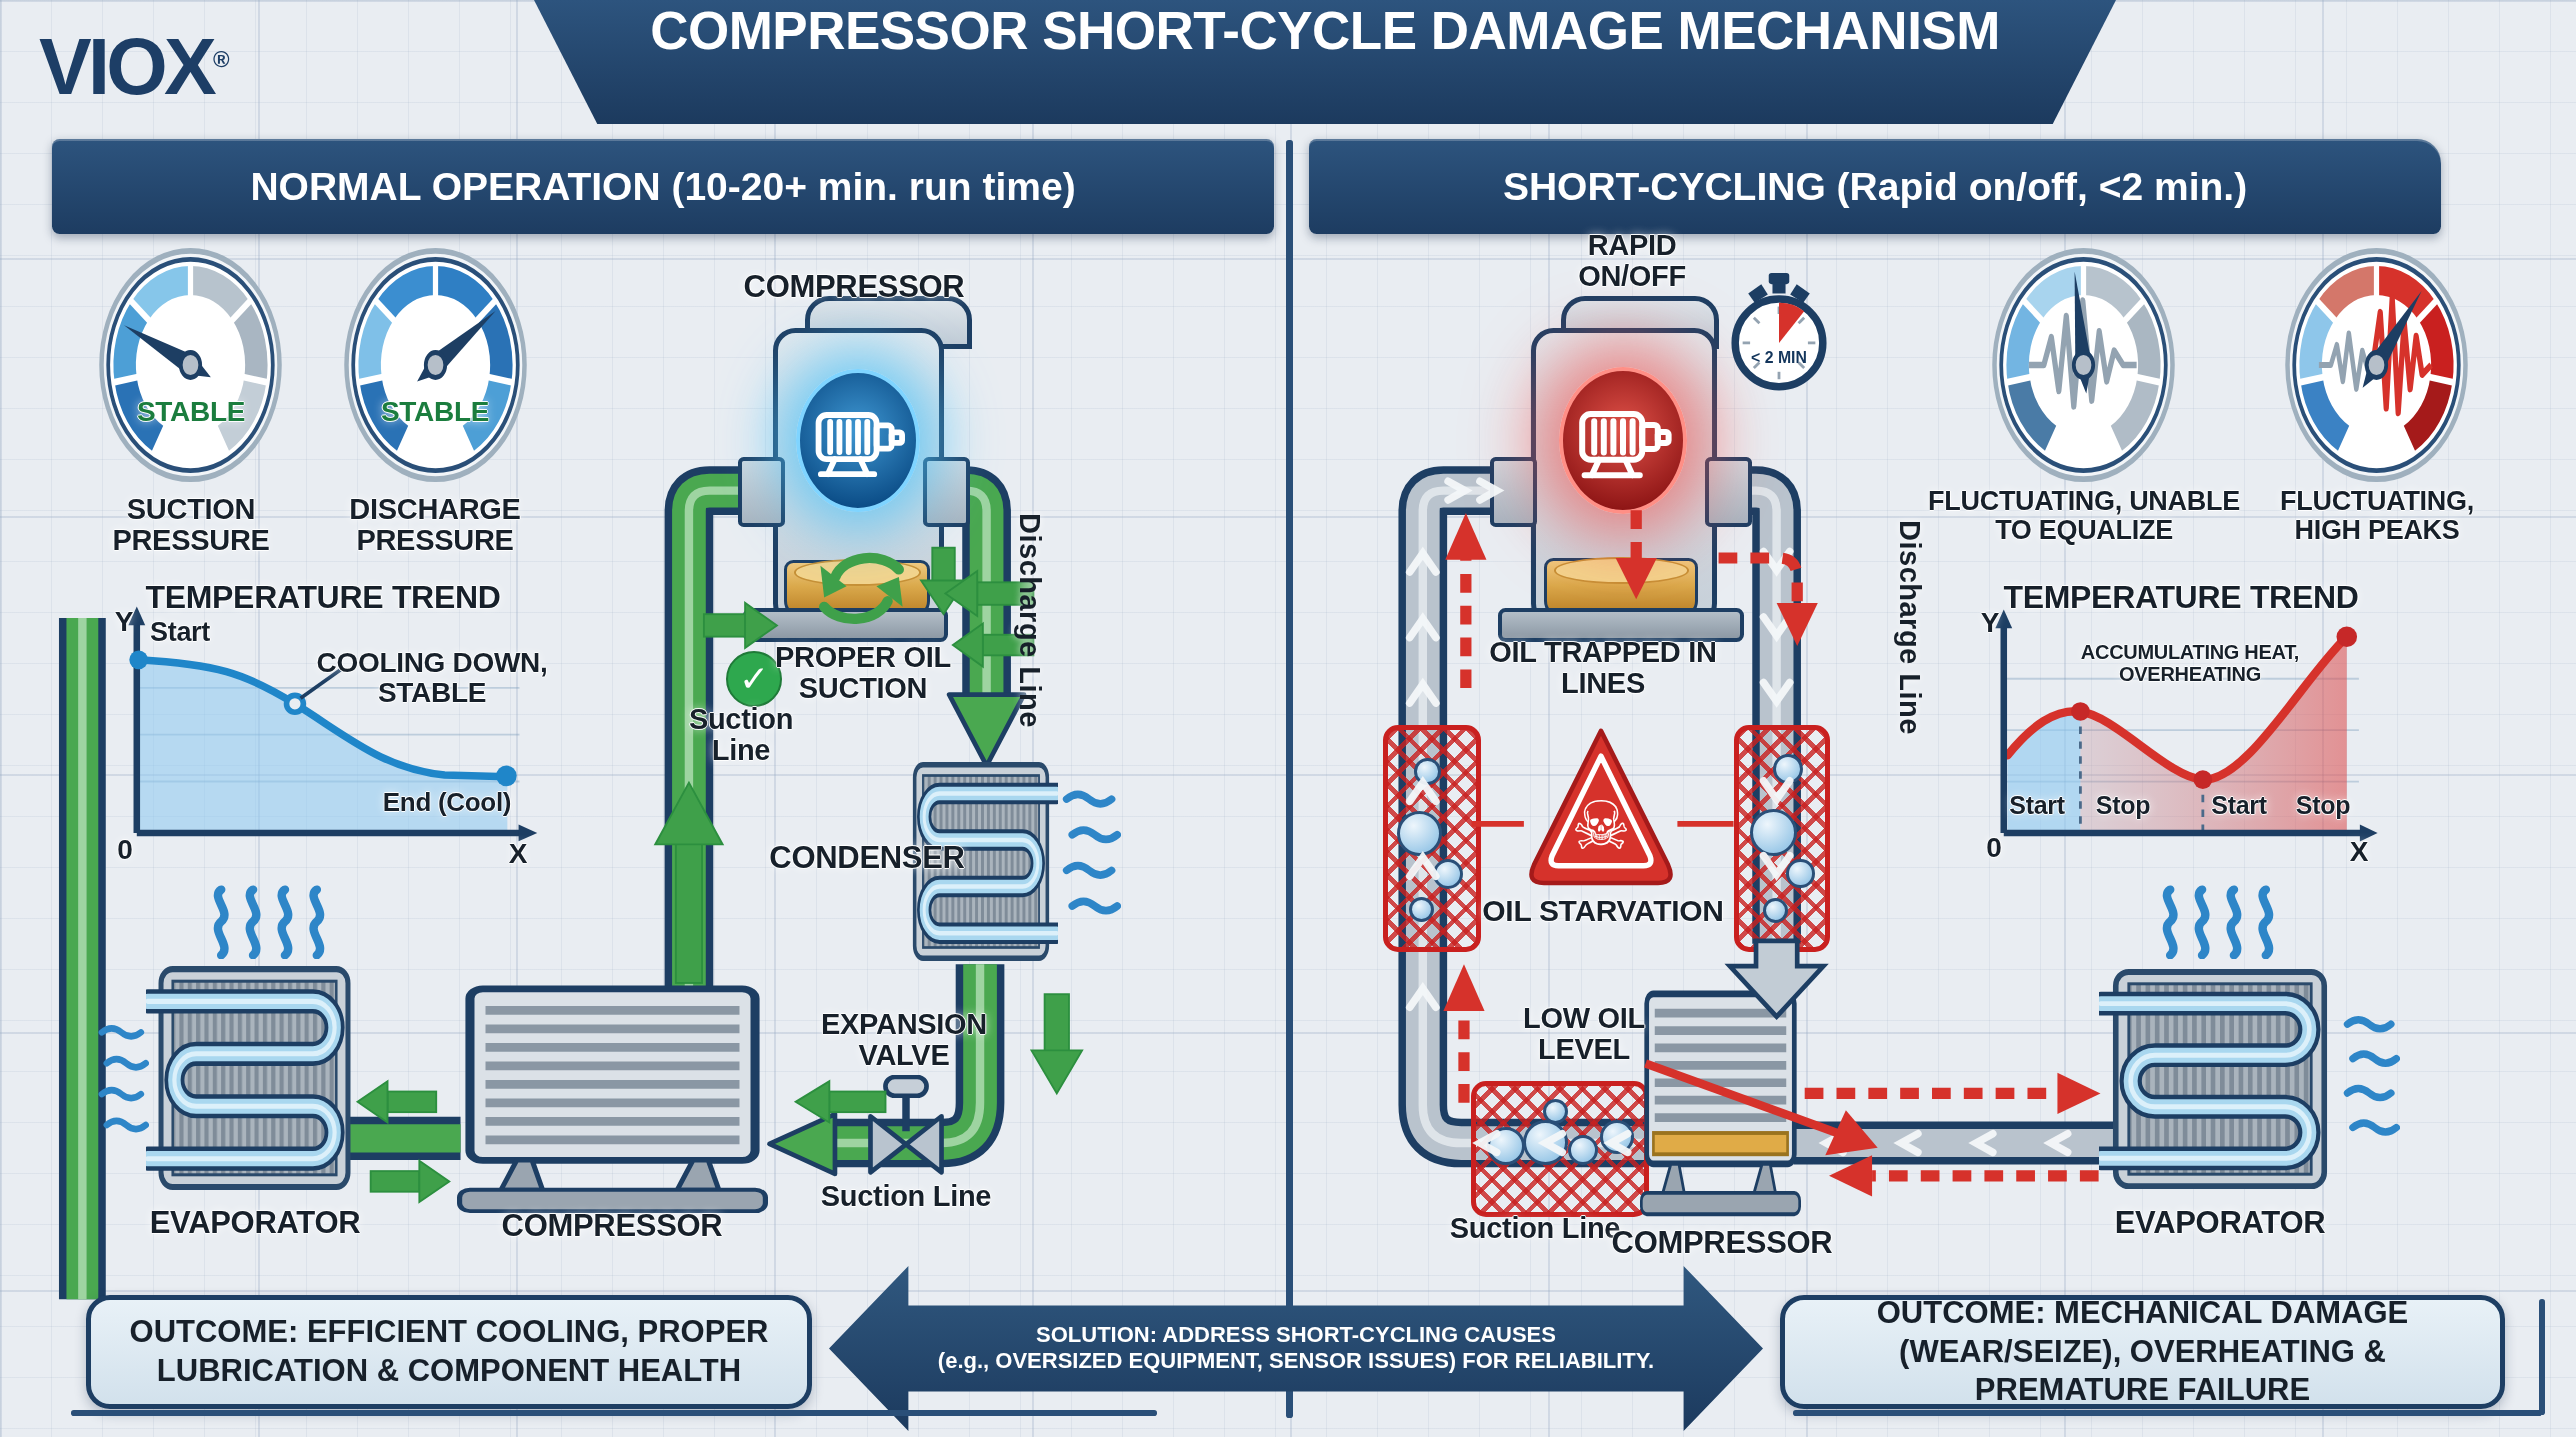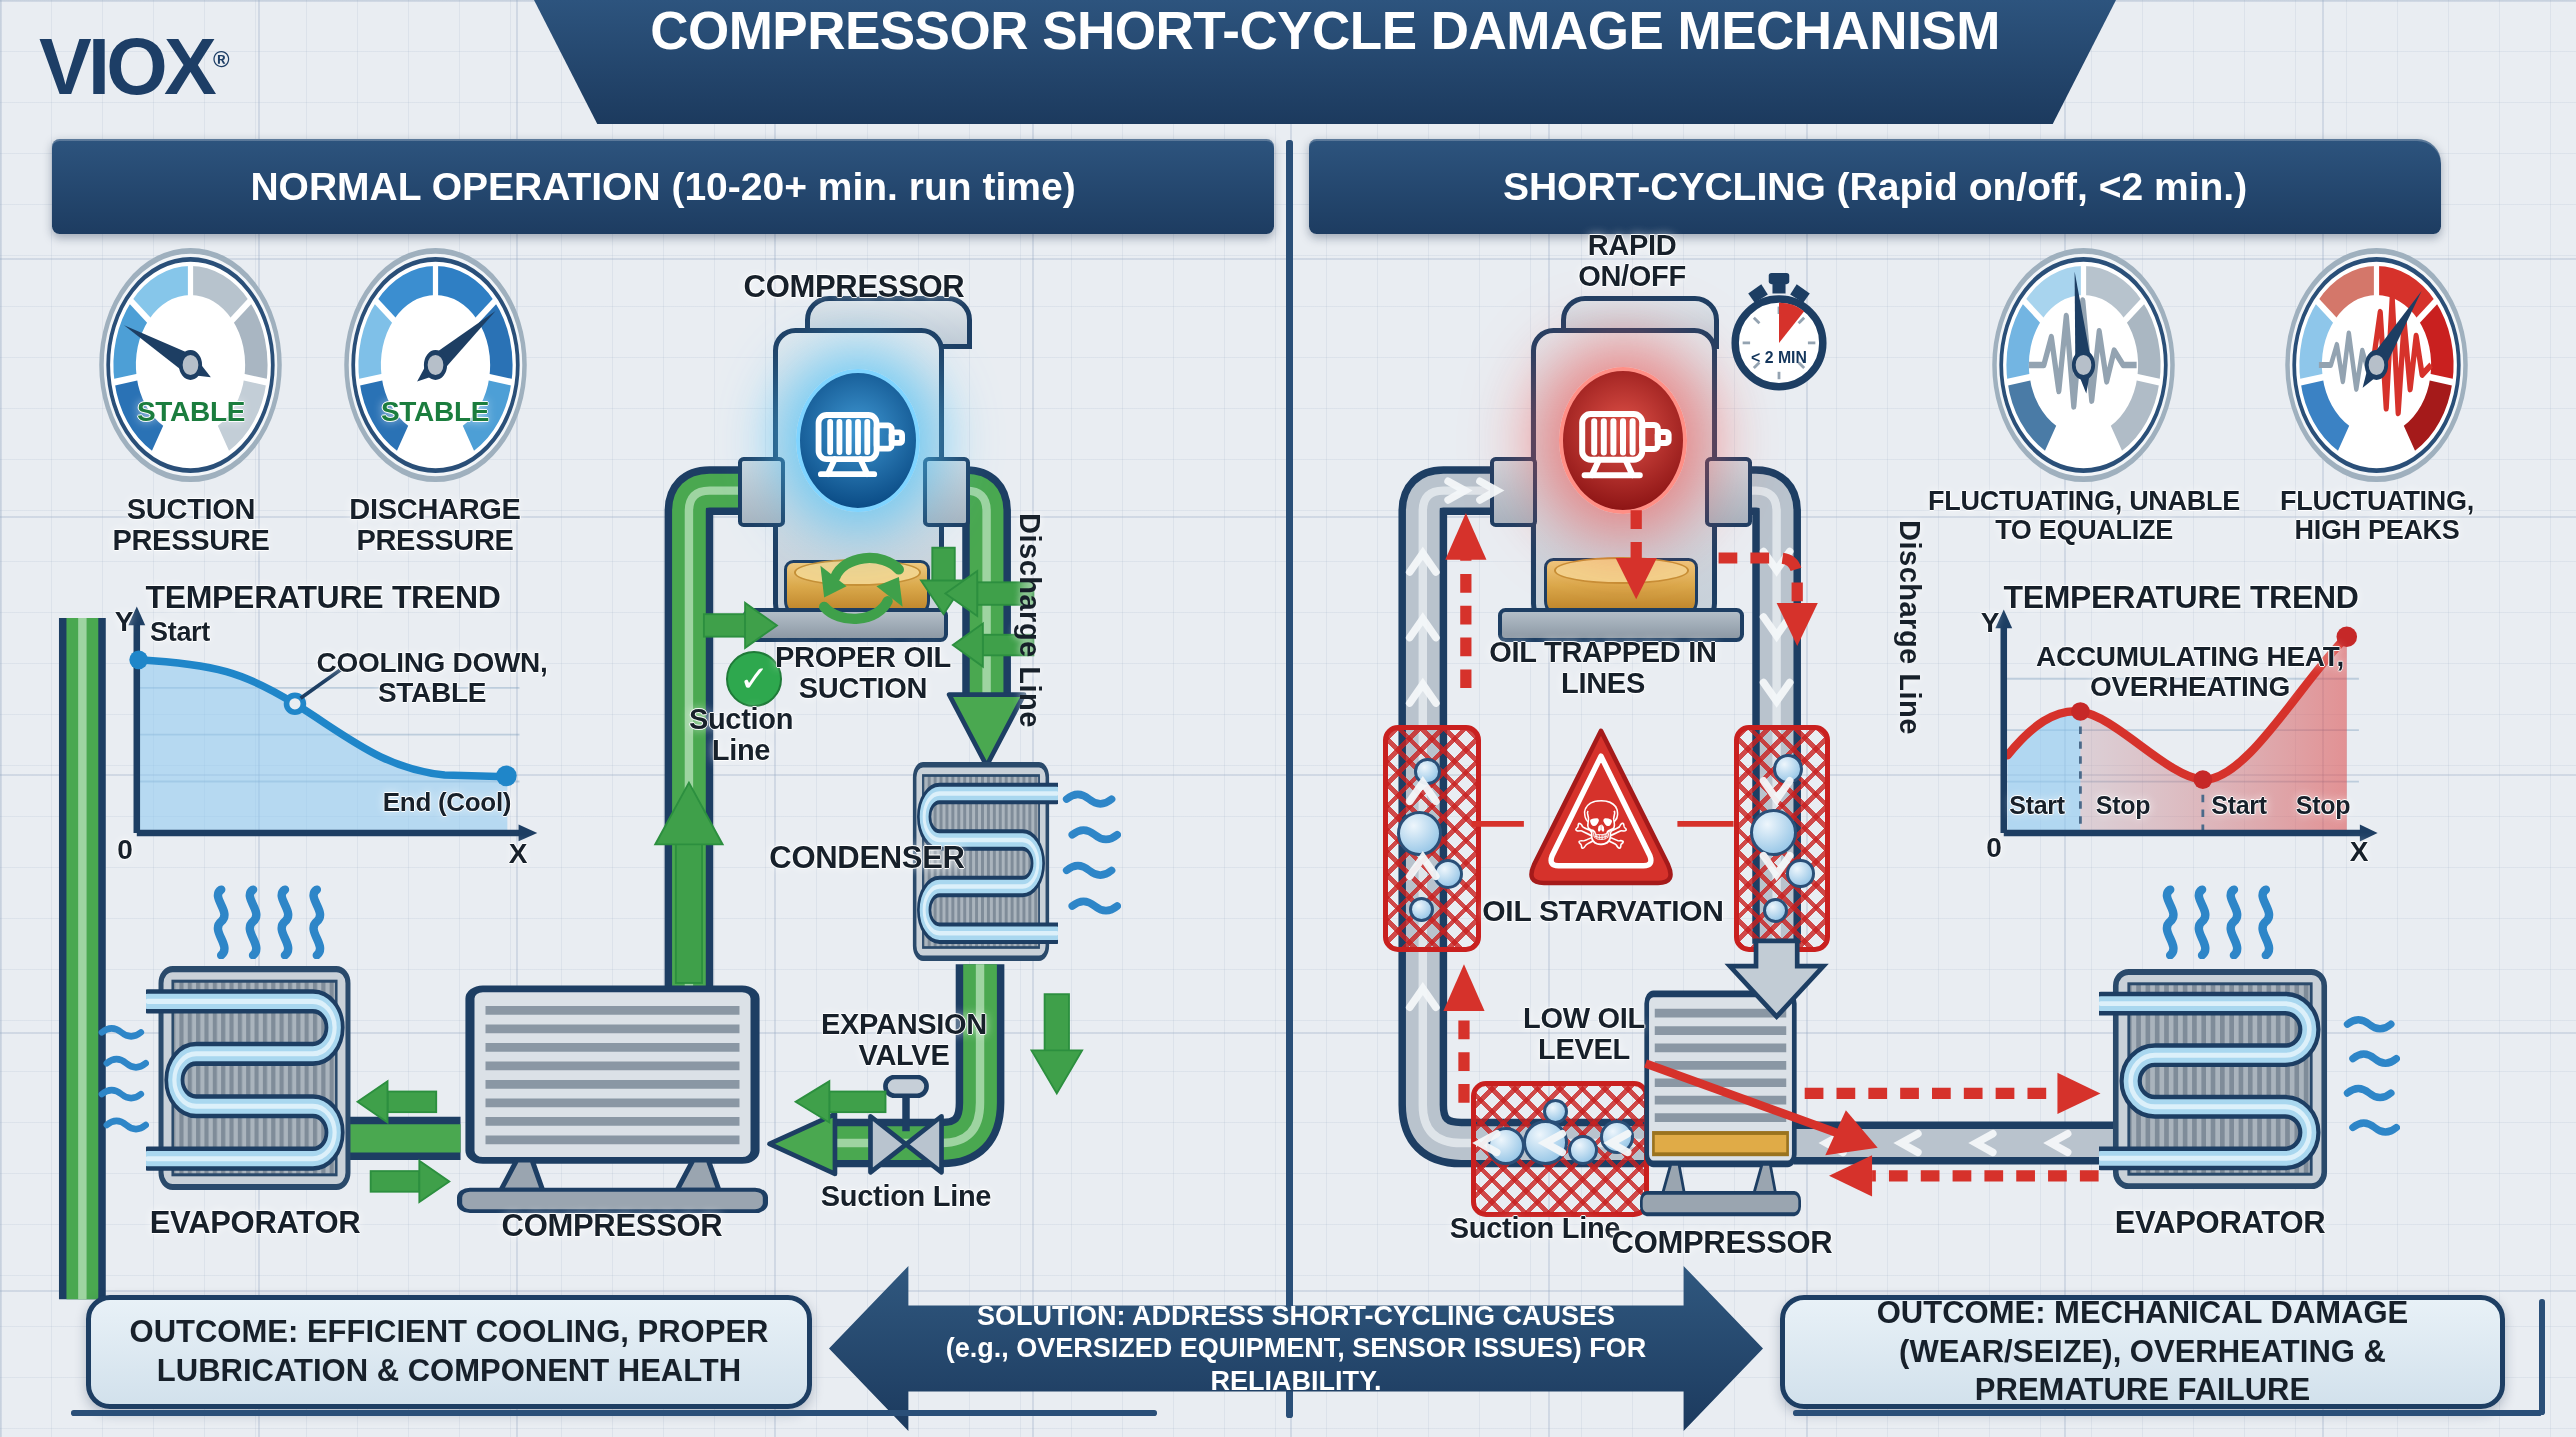--- a/index.html
+++ b/index.html
@@ -28,21 +28,21 @@
           clip-path:polygon(0 0,100% 0,96% 100%,4% 100%);
           display:flex;align-items:flex-start;justify-content:center;color:#fff;font-weight:800;font-size:53px;letter-spacing:-0.5px;}
   .outcome{position:absolute;background:linear-gradient(180deg,#e8f1f7,#d2e1ec);border:5.6px solid #1d3e63;border-radius:24px;
            display:flex;align-items:center;justify-content:center;text-align:center;
            font-weight:800;font-size:31px;color:#17202a;line-height:1.25;padding:3.7px 28px;box-sizing:border-box;
            box-shadow:0 4.7px 11.2px rgba(20,40,70,.25);}
   .solution{position:absolute;left:829px;top:1266px;width:934px;height:165px;
             background:linear-gradient(180deg,#30587f,#1c3a5e);
             clip-path:polygon(0 50%,8.5% 0,8.5% 24%,91.5% 24%,91.5% 0,100% 50%,91.5% 100%,91.5% 76%,8.5% 76%,8.5% 100%);}
   .solution .stxt{position:absolute;left:9%;top:24%;width:82%;height:52%;display:flex;flex-direction:column;
-            align-items:center;justify-content:center;color:#fff;font-weight:800;font-size:27px;line-height:1.2;text-align:center;}
+            align-items:center;justify-content:center;color:#fff;font-weight:800;font-size:22px;line-height:1.2;text-align:center;}
   .dome{position:absolute;background:linear-gradient(180deg,#dde4ea,#c2ccd6);border:5.6px solid #1d3e63;border-radius:24px 24px 0 0;}
   .vbody{position:absolute;background:linear-gradient(180deg,#e3e9ee,#c6d0d9);border:5.6px solid #1d3e63;border-radius:22.5px;}
   .port{position:absolute;background:linear-gradient(#cfd8df,#a9b5c0);border:4.7px solid #1d3e63;border-radius:5.6px;}
   .vbase{position:absolute;background:linear-gradient(#b3bec8,#8d99a5);border:4.7px solid #1d3e63;border-radius:7.5px;}
   .disc{position:absolute;border-radius:50%;}
   .oil{position:absolute;background:linear-gradient(180deg,#f0c97e 0%,#dba94b 45%,#b97f26);border:3.7px solid #1d3e63;border-radius:9.4px 9.4px 17px 17px;}
   .oiltop{position:absolute;left:5%;top:-3.7px;width:88%;height:22.5px;border-radius:50%;background:#f3d48c;border:2.8px solid #c79035;}
   .hatch{position:absolute;border:5.6px solid #c9201f;border-radius:15px;
          background:repeating-linear-gradient(45deg,rgba(201,32,31,.8) 0 4.7px,transparent 4.7px 16px),
                     repeating-linear-gradient(-45deg,rgba(201,32,31,.8) 0 4.7px,transparent 4.7px 16px);}
@@ -582,21 +582,21 @@
 <div class="lbl" style="left:255px;top:1206px;font-size:31px;">EVAPORATOR</div>
 <div class="lbl" style="left:612px;top:1209px;font-size:31px;">COMPRESSOR</div>
 
 <div class="lbl" style="left:1632px;top:230px;font-size:29px;width:168px;">RAPID ON/OFF</div>
 <div class="lbl" style="left:1603px;top:637px;font-size:29px;width:234px;">OIL TRAPPED IN LINES</div>
 <div class="lbl" style="left:1603px;top:895px;font-size:30px;width:300px;">OIL STARVATION</div>
 <div class="lbl" style="left:2084px;top:487px;font-size:27px;width:318px;">FLUCTUATING, UNABLE TO EQUALIZE</div>
 <div class="lbl" style="left:2377px;top:487px;font-size:27px;width:262px;">FLUCTUATING, HIGH PEAKS</div>
 <div class="lbl" style="left:2181px;top:580px;font-size:32px;">TEMPERATURE TREND</div>
 <div class="lbl" style="left:1990px;top:608px;font-size:28px;">Y</div>
-<div class="lbl" style="left:2190px;top:642px;font-size:28px;width:356px;">ACCUMULATING HEAT, OVERHEATING</div>
+<div class="lbl" style="left:2190px;top:642px;font-size:20px;width:356px;">ACCUMULATING HEAT, OVERHEATING</div>
 <div class="lbl" style="left:2037px;top:792px;font-size:25px;font-weight:700;">Start</div>
 <div class="lbl" style="left:2123px;top:792px;font-size:25px;font-weight:700;">Stop</div>
 <div class="lbl" style="left:2239px;top:792px;font-size:25px;font-weight:700;">Start</div>
 <div class="lbl" style="left:2323px;top:792px;font-size:25px;font-weight:700;">Stop</div>
 <div class="lbl" style="left:1994px;top:833px;font-size:28px;">0</div>
 <div class="lbl" style="left:2359px;top:837px;font-size:28px;">X</div>
 <div class="vlbl" style="left:1893px;top:520px;font-size:29px;">Discharge Line</div>
 <div class="lbl" style="left:1584px;top:1003px;font-size:29px;width:150px;">LOW OIL LEVEL</div>
 <div class="lbl" style="left:1535px;top:1213px;font-size:29px;width:243px;">Suction Line</div>
 <div class="lbl" style="left:1722px;top:1226px;font-size:31px;">COMPRESSOR</div>

